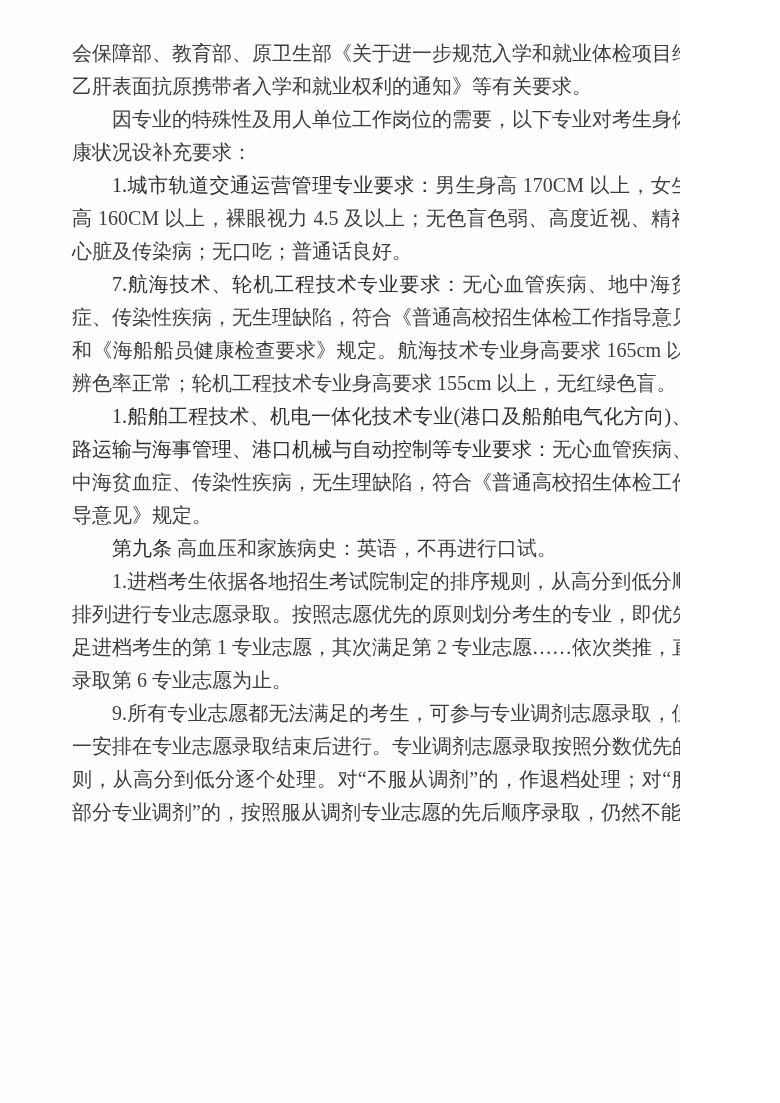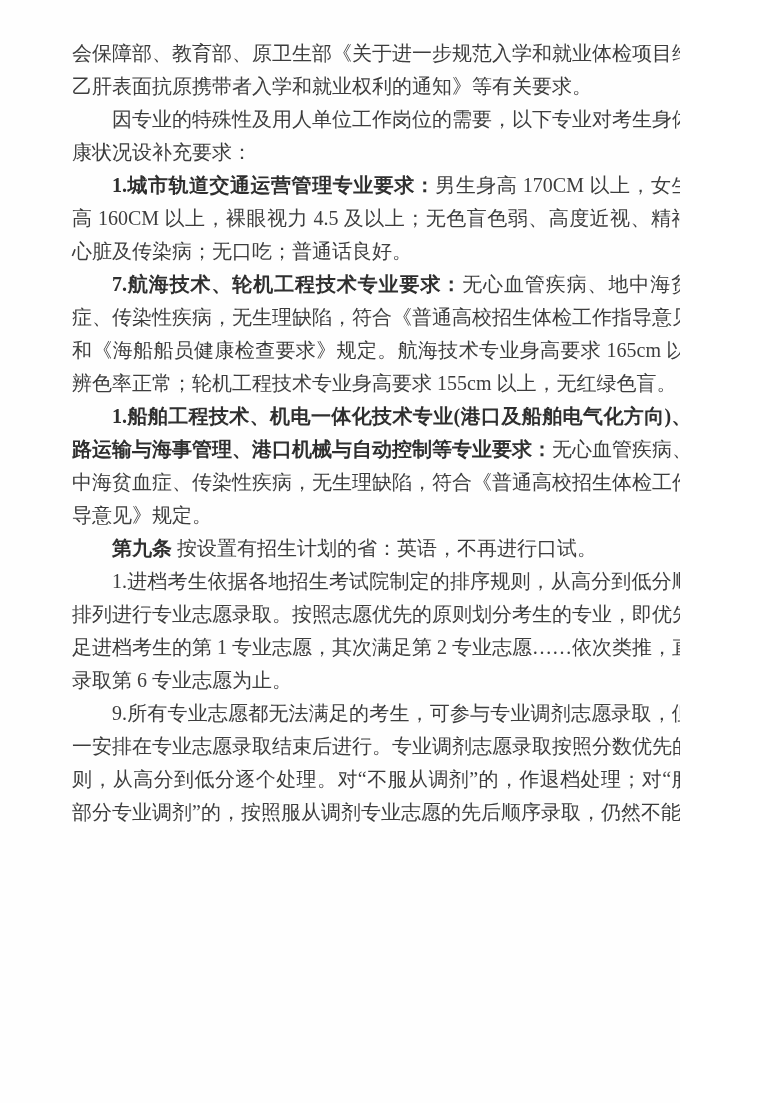--- a/index.html
+++ b/index.html
@@ -26,31 +26,31 @@
     text-align: justify;
   }
   .doc-body p {
     margin: 0;
     padding: 0;
   }
   .doc-body p.indent {
     text-indent: 2em;
   }
   .doc-body span.b {
-    font-weight: bold;
+    font-weight: normal;
     color: var(--bold-color, #2f2f2f);
   }
 </style>
 </head>
 <body>
 
 <div class="page" style="--page-bg: #fefefe; --text-color: #3d3d3d; --bold-color: #2f2f2f;">
   <div class="doc-body">
       <p><span>会保障部、教育部、原卫生部《关于进一步规范入学和就业体检项目维护乙肝表面抗原携带者入学和就业权利的通知》等有关要求。</span></p>
       <p class="indent"><span>因专业的特殊性及用人单位工作岗位的需要，以下专业对考生身体健康状况设补充要求：</span></p>
       <p class="indent"><span class="b">1.城市轨道交通运营管理专业要求：</span><span>男生身高 170CM 以上，女生身高 160CM 以上，裸眼视力 4.5 及以上；无色盲色弱、高度近视、精神、心脏及传染病；无口吃；普通话良好。</span></p>
       <p class="indent"><span class="b">7.航海技术、轮机工程技术专业要求：</span><span>无心血管疾病、地中海贫血症、传染性疾病，无生理缺陷，符合《普通高校招生体检工作指导意见》和《海船船员健康检查要求》规定。航海技术专业身高要求 165cm 以上,辨色率正常；轮机工程技术专业身高要求 155cm 以上，无红绿色盲。</span></p>
       <p class="indent"><span class="b">1.船舶工程技术、机电一体化技术专业(港口及船舶电气化方向)、水路运输与海事管理、港口机械与自动控制等专业要求：</span><span>无心血管疾病、地中海贫血症、传染性疾病，无生理缺陷，符合《普通高校招生体检工作指导意见》规定。</span></p>
-      <p class="indent"><span class="b">第九条</span><span> 按设置有招生计划的省：英语，不再进行口试。</span></p>
+      <p class="indent"><span class="b">第九条</span><span> 高血压和家族病史：英语，不再进行口试。</span></p>
       <p class="indent"><span>1.进档考生依据各地招生考试院制定的排序规则，从高分到低分顺序排列进行专业志愿录取。按照志愿优先的原则划分考生的专业，即优先满足进档考生的第 1 专业志愿，其次满足第 2 专业志愿……依次类推，直到录取第 6 专业志愿为止。</span></p>
       <p class="indent"><span>9.所有专业志愿都无法满足的考生，可参与专业调剂志愿录取，但统一安排在专业志愿录取结束后进行。专业调剂志愿录取按照分数优先的原则，从高分到低分逐个处理。对“不服从调剂”的，作退档处理；对“服从部分专业调剂”的，按照服从调剂专业志愿的先后顺序录取，仍然不能</span></p>
     </div>
 </div>
 
 </body></html>

